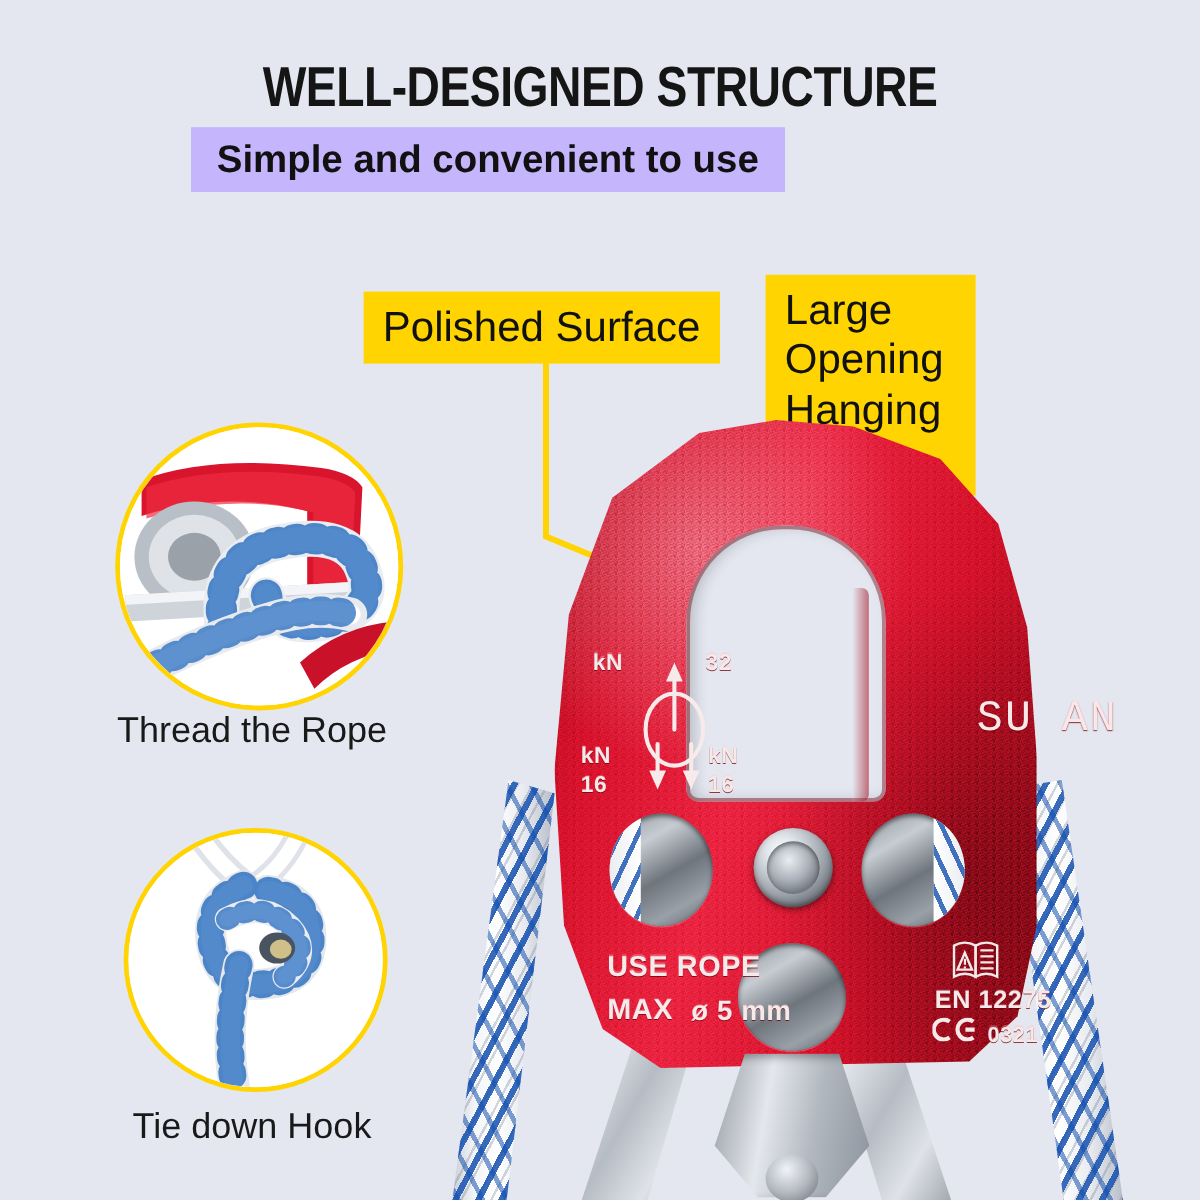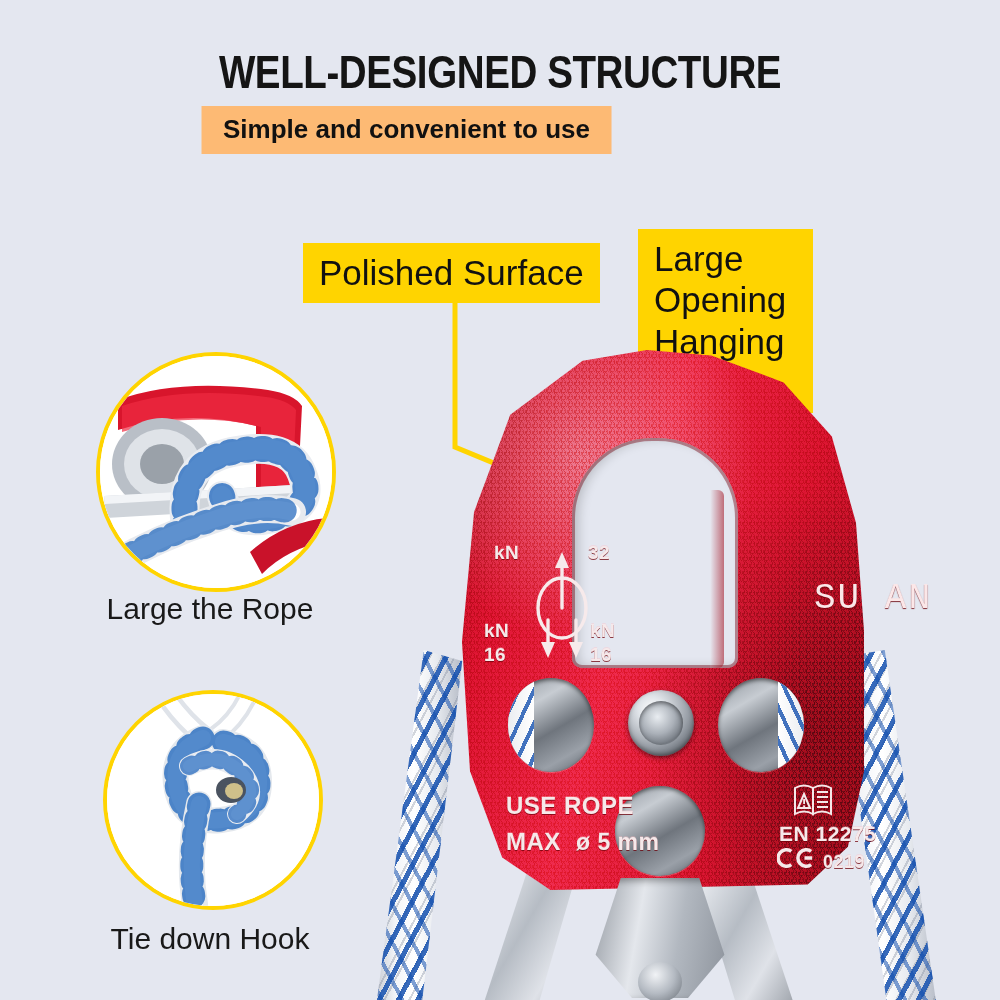--- a/index.html
+++ b/index.html
@@ -15,22 +15,22 @@
   
   .headline{
     position:absolute;left:0;top:44px;width:1000px;text-align:center;
     font-family:"Liberation Sans","DejaVu Sans",sans-serif;
     font-weight:bold;font-size:47px;letter-spacing:-0.5px;
     color:#151515;white-space:nowrap;
     transform:scaleX(0.82);transform-origin:50% 50%;
   }
   .subbanner{
     position:absolute;left:50%;top:106px;transform:translateX(-50%);
-    background:#fdba74;color:#111;
-    font-weight:bold;font-size:26px;letter-spacing:0px;
+    background:#c4b5fd;color:#111;
+    font-weight:bold;font-size:32px;letter-spacing:0px;
     padding:8px 22px 9px 22px;white-space:nowrap;
   }
 
   
   .calloutbox{
     position:absolute;background:#ffd400;color:#111;
     font-size:35px;line-height:1.18;padding:9px 16px 10px 16px;
     white-space:pre-line;
   }
   #callout-polished{left:303px;top:243px;}
@@ -171,21 +171,21 @@
         <path d="M86 170 q-10 -62 46 -74 q58 -12 70 22 q14 34 -28 44 q-44 10 -52 -22" fill="none" stroke="#1a63bb" stroke-width="26" stroke-linecap="round" stroke-dasharray="3 13" opacity=".75"></path>
       </g>
 
       <path d="M2 214 q58 -34 116 -52 q42 -14 74 -6" fill="none" stroke="#e7eaef" stroke-width="28" stroke-linecap="round"></path>
       <path d="M2 214 q58 -34 116 -52 q42 -14 74 -6" fill="none" stroke="#ffffff" stroke-width="17" stroke-linecap="round"></path>
       <path d="M2 214 q58 -34 116 -52 q42 -14 74 -6" fill="none" stroke="#1a63bb" stroke-width="24" stroke-linecap="round" stroke-dasharray="3 13" opacity=".7"></path>
 
       <path d="M150 196 q34 -30 78 -34 l6 22 q-44 6 -72 34 z" fill="#c9122a"></path>
     </svg>
   </div>
-  <div class="inset-cap" id="cap-thread">Large the Rope</div>
+  <div class="inset-cap" id="cap-thread">Thread the Rope</div>
 
   <div class="inset" id="inset-knot">
     <svg viewBox="0 0 212 212" width="212" height="212">
       <rect width="212" height="212" fill="#ffffff"></rect>
       <g stroke-linecap="round" fill="none">
 
         <path d="M62 6 q16 22 34 36" stroke="#dfe3e9" stroke-width="22"></path>
         <path d="M62 6 q16 22 34 36" stroke="#ffffff" stroke-width="13"></path>
 
         <path d="M140 4 q-12 24 -32 38" stroke="#dfe3e9" stroke-width="20"></path>
@@ -314,21 +314,21 @@
         <rect x="12.2" y="25.4" width="1.8" height="1.8" fill="#f5e8e9"></rect>
       </svg>
       <div class="engrave" style="left:0px;top:42px;font-size:21px;">EN 12275</div>
       <svg viewBox="0 0 40 18" width="44" height="20" style="position:absolute;left:-2px;top:68px;">
         <g fill="none" stroke="#f5e8e9" stroke-width="3.2">
           <path d="M13 3 a7.5 7.5 0 1 0 0 12"></path>
           <path d="M31 3 a7.5 7.5 0 1 0 0 12"></path>
           <path d="M25 9 h7"></path>
         </g>
       </svg>
-      <div class="engrave" style="left:44px;top:72px;font-size:18px;">0219</div>
+      <div class="engrave" style="left:44px;top:72px;font-size:18px;">0321</div>
     </div>
 
     <div style="position:absolute;left:210px;top:528px;width:140px;height:120px;
                 background:linear-gradient(100deg,#8e949c,#e4e7ec 35%,#b2b8c0 62%,#8a9099);
                 clip-path:polygon(22% 0%,78% 0%,96% 64%,70% 100%,30% 100%,4% 64%);
                 box-shadow:inset 0 3px 7px rgba(0,0,0,.35);"></div>
     <div style="position:absolute;left:258px;top:612px;width:44px;height:40px;border-radius:50%;
                 background:radial-gradient(circle at 40% 32%,#f1f3f6,#b4bac2 50%,#7d838b 85%);"></div>
 
   </div>

